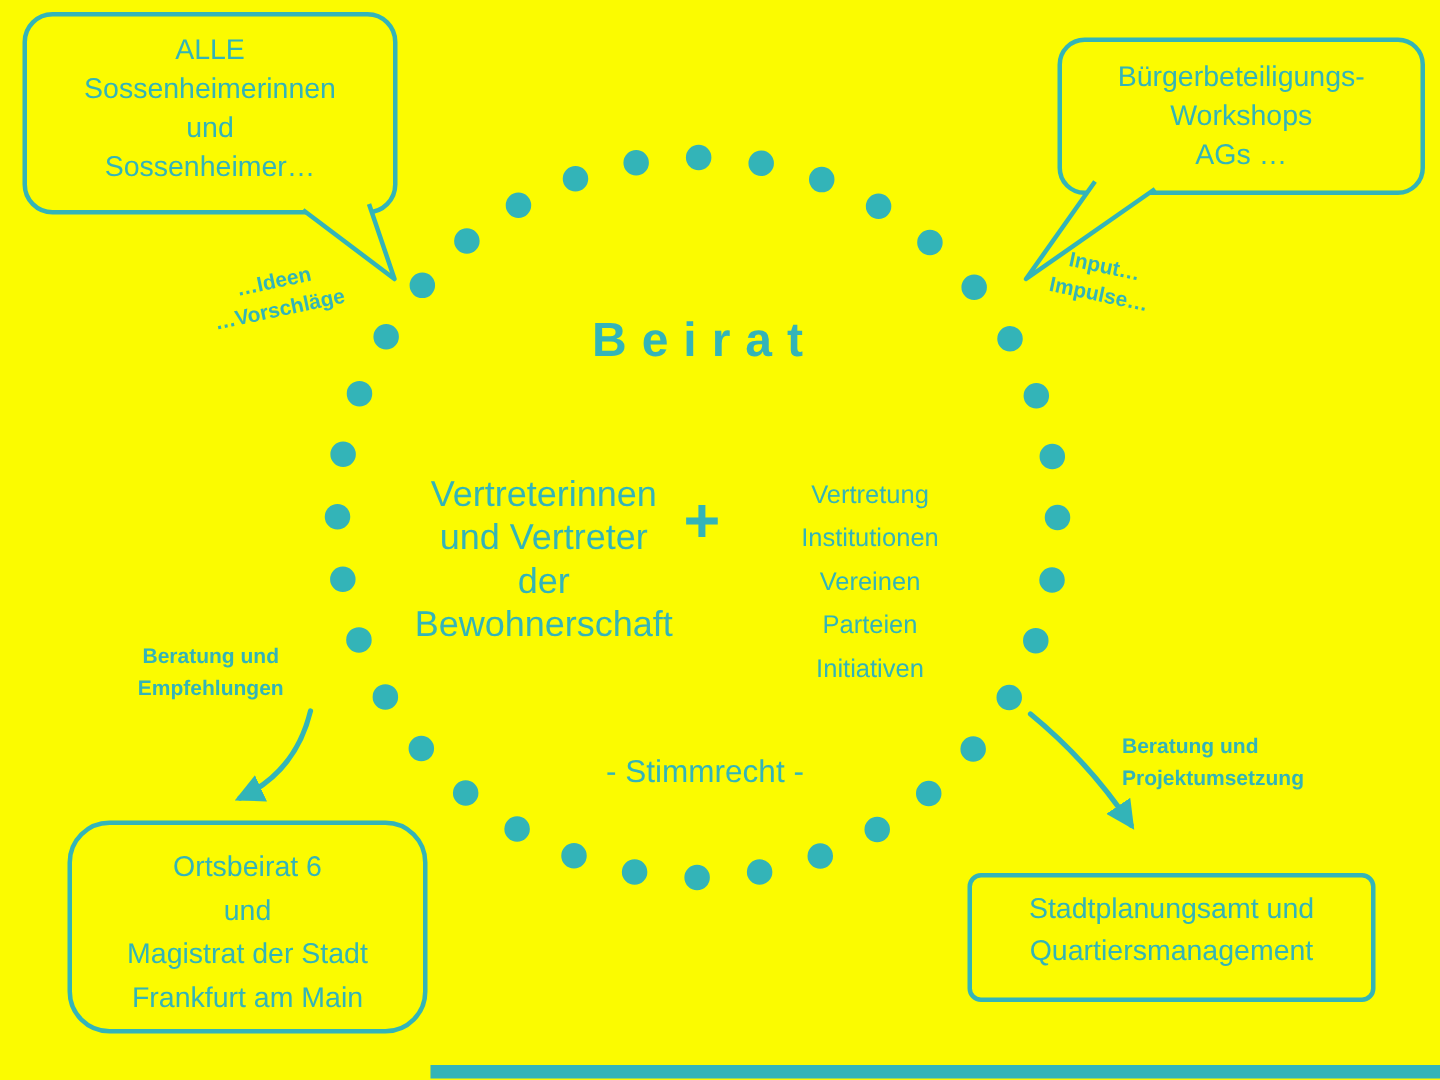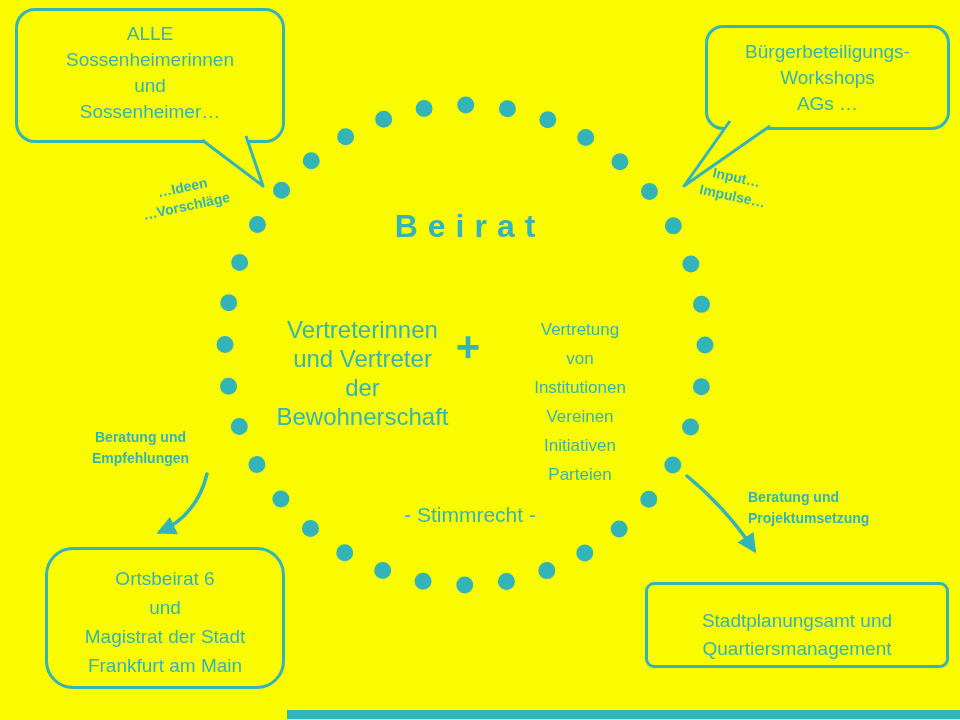--- a/index.html
+++ b/index.html
@@ -24,25 +24,25 @@
   .arrowhead{fill:var(--accent);}
 
   .bubble{
     position:absolute;z-index:2;
     background:var(--bg);
     border:3px solid var(--accent);
     text-align:center;
     box-sizing:border-box;
   }
   .bubble .line{font-size:19px;line-height:26px;}
-  .bubble-tl{left:15px;top:8px;width:270px;height:135px;border-radius:20px;padding-top:10px;}
+  .bubble-tl{left:15px;top:8px;width:250px;height:135px;border-radius:20px;padding-top:10px;}
   .bubble-tr{left:705px;top:25px;width:245px;height:105px;border-radius:18px;padding-top:11px;}
   .box-bl{left:45px;top:547px;width:240px;height:142px;border-radius:28px;padding-top:14px;}
   .box-bl .line{line-height:29px;}
-  .box-br{left:645px;top:582px;width:304px;height:86px;border-radius:9px;padding-top:22px;}
+  .box-br{left:645px;top:582px;width:272px;height:86px;border-radius:9px;padding-top:8px;}
   .box-br .line{line-height:28px;}
 
   .txt{position:absolute;z-index:2;text-align:center;}
   .title{
     left:330px;top:208px;width:280px;
     font-size:32px;font-weight:bold;letter-spacing:10px;
   }
   .center-left{left:265px;top:315px;width:195px;font-size:24px;line-height:29px;}
   .plus{left:448px;top:323px;width:40px;font-size:42px;font-weight:bold;}
   .center-right{left:490px;top:315px;width:180px;font-size:17px;line-height:29px;}
@@ -112,25 +112,24 @@
     <div>Vertreterinnen</div>
     <div>und Vertreter</div>
     <div>der</div>
     <div>Bewohnerschaft</div>
   </div>
 
   <div class="txt plus">+</div>
 
   <div class="txt center-right">
     <div>Vertretung</div>
-    <div>von</div>
     <div>Institutionen</div>
     <div>Vereinen</div>
+    <div>Parteien</div>
     <div>Initiativen</div>
-    <div>Parteien</div>
   </div>
 
   <div class="txt stimmrecht">- Stimmrecht -</div>
 
   <div class="txt small-label label-ideen">
     <div>…Ideen</div>
     <div>…Vorschläge</div>
   </div>
 
   <div class="txt small-label label-input">

